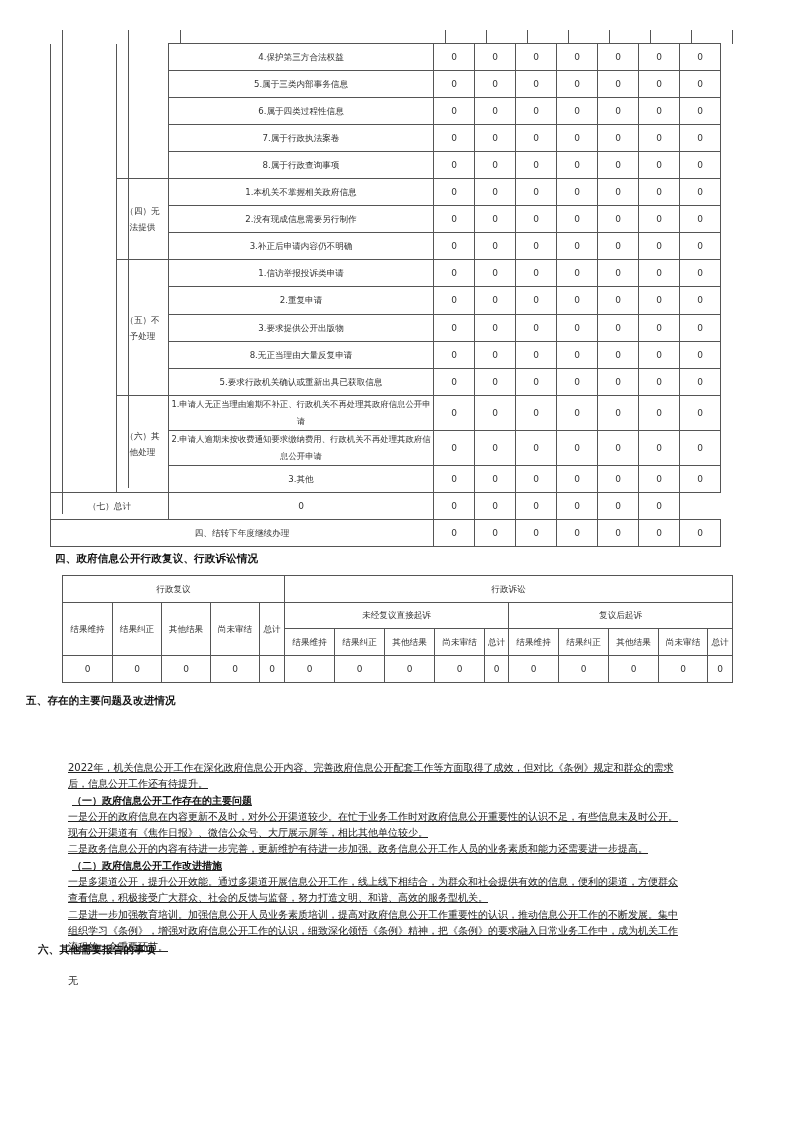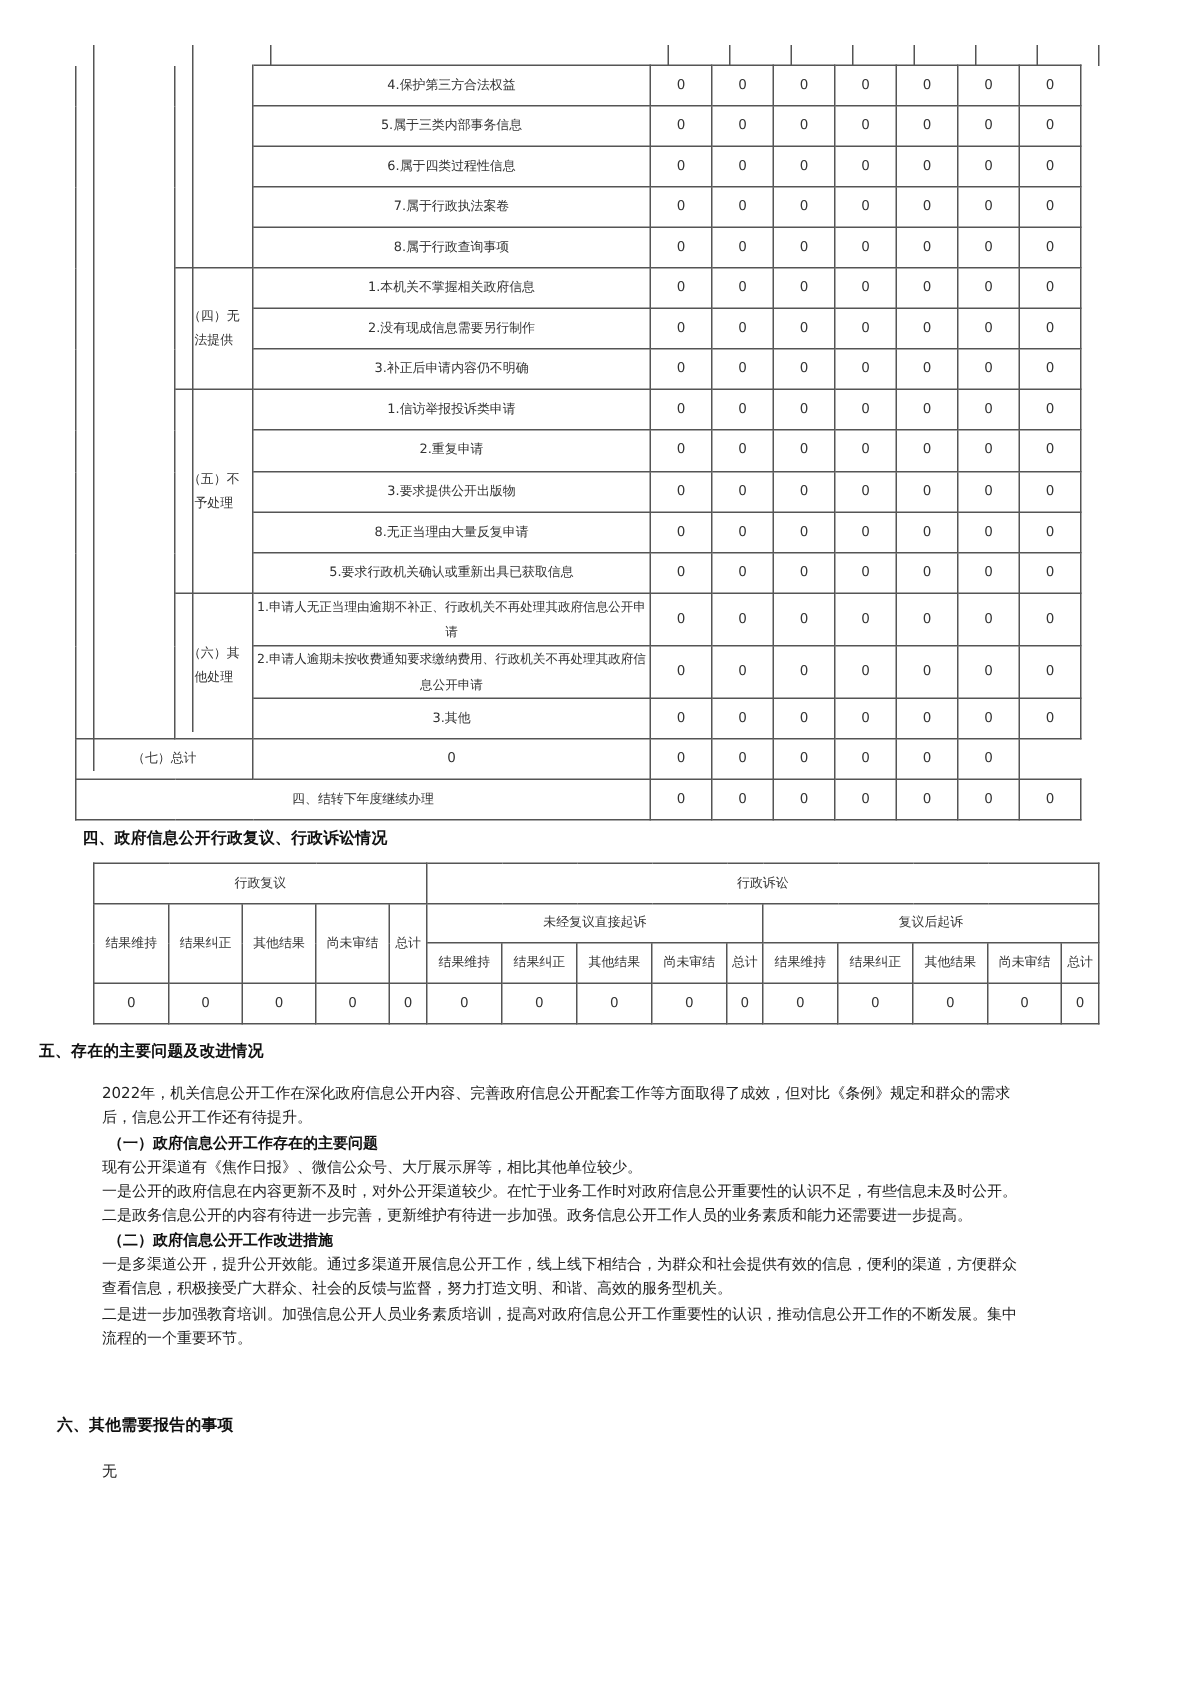--- a/index.html
+++ b/index.html
@@ -318,28 +318,29 @@
     <td class="num">0</td>
     <td class="num">0</td>
     <td class="num">0</td>
     <td class="num">0</td>
   </tr>
 </tbody>
   </table>
 
 <div class="h2" style="left:26px; top:694px;">五、存在的主要问题及改进情况</div>
 
-<div class="para" style="top:722px;">
+<div class="para" style="top:760px;text-decoration:underline;">
   <span class="line">2022年，机关信息公开工作在深化政府信息公开内容、完善政府信息公开配套工作等方面取得了成效，但对比《条例》规定和群众的需求</span>
   <span class="line">后，信息公开工作还有待提升。</span>
   <span class="sub">（一）政府信息公开工作存在的主要问题</span>
+  <span class="line">一是公开的政府信息在内容更新不及时，对外公开渠道较少。在忙于业务工作时对政府信息公开重要性的认识不足，有些信息未及时公开。</span>
   <span class="line">现有公开渠道有《焦作日报》、微信公众号、大厅展示屏等，相比其他单位较少。</span>
-  <span class="line">一是公开的政府信息在内容更新不及时，对外公开渠道较少。在忙于业务工作时对政府信息公开重要性的认识不足，有些信息未及时公开。</span>
   <span class="line">二是政务信息公开的内容有待进一步完善，更新维护有待进一步加强。政务信息公开工作人员的业务素质和能力还需要进一步提高。</span>
   <span class="sub">（二）政府信息公开工作改进措施</span>
   <span class="line">一是多渠道公开，提升公开效能。通过多渠道开展信息公开工作，线上线下相结合，为群众和社会提供有效的信息，便利的渠道，方便群众</span>
   <span class="line">查看信息，积极接受广大群众、社会的反馈与监督，努力打造文明、和谐、高效的服务型机关。</span>
   <span class="line">二是进一步加强教育培训。加强信息公开人员业务素质培训，提高对政府信息公开工作重要性的认识，推动信息公开工作的不断发展。集中</span>
+  <span class="line">组织学习《条例》，增强对政府信息公开工作的认识，细致深化领悟《条例》精神，把《条例》的要求融入日常业务工作中，成为机关工作</span>
   <span class="line">流程的一个重要环节。</span>
 </div>
 
 <div class="h2" style="left:38px; top:943px;">六、其他需要报告的事项</div>
 <div class="abs" style="left:68px; top:974px; font-size:10px; color:#222;">无</div>
 
 </body></html>

